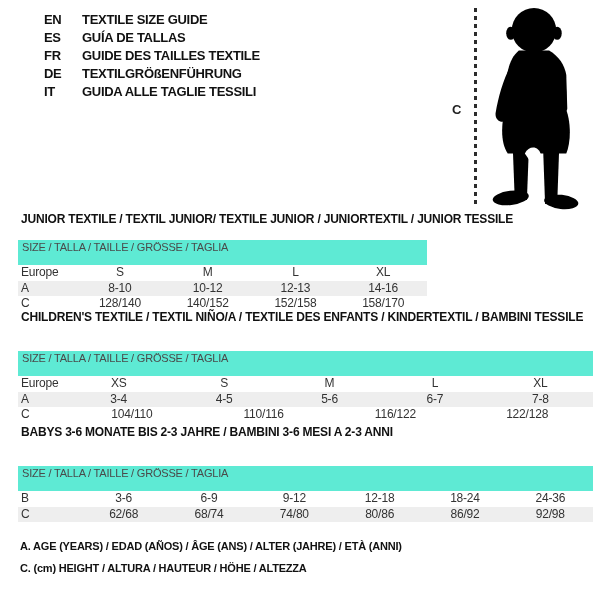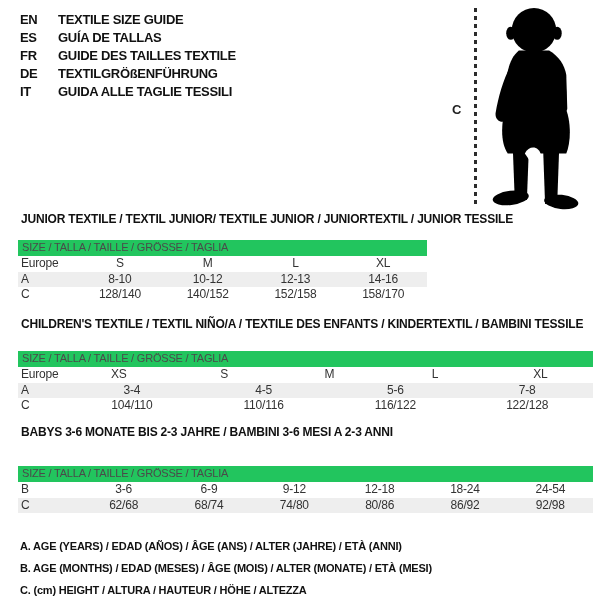--- a/index.html
+++ b/index.html
@@ -4,40 +4,40 @@
 <style>
   html,body{margin:0;padding:0;}
   body{
     width:600px;height:600px;position:relative;background:#ffffff;
     font-family:"Liberation Sans","DejaVu Sans",sans-serif;
     color:#333;overflow:hidden;
   }
   
   .lang-block{position:absolute;top:10px;left:20px;}
   .lang-row{display:flex;height:18px;align-items:center;}
-  .lang-code{width:38px;font-weight:bold;font-size:13px;color:#111;letter-spacing:-0.3px;}
+  .lang-code{width:38px;font-weight:bold;font-size:13px;color:#111;letter-spacing:-0.3px;margin-left:24px;}
   .lang-title{font-weight:bold;font-size:13px;color:#111;letter-spacing:-0.3px;white-space:nowrap;text-align:right;}
   
   .figure{position:absolute;top:0;left:440px;width:160px;height:220px;}
   .dash-line{
     position:absolute;left:34px;top:8px;width:3px;height:198px;
     background:repeating-linear-gradient(to bottom,#2b2b2b 0 4px,transparent 4px 8px);
   }
   .height-label{position:absolute;left:12px;top:102px;font-size:13px;font-weight:bold;color:#222;}
   .baby{position:absolute;left:42px;top:6px;}
   
   .section-heading{
     position:absolute;left:21px;font-size:12px;font-weight:bold;color:#111;
     letter-spacing:-0.2px;white-space:nowrap;line-height:15px;
   }
-  .h1{top:212px;} .h2{top:317px;} .h3{top:425px;}
+  .h1{top:212px;} .h2{top:310px;} .h3{top:425px;}
   .size-table{position:absolute;left:18px;}
   .t1{top:240px;width:409px;} .t2{top:351px;width:575px;} .t3{top:466px;width:575px;}
   .thead{
-    height:16px;line-height:15px;background:#22c55e;color:#4a4a4a;
+    height:25px;line-height:15px;background:#5eead4;color:#4a4a4a;
     font-size:11px;padding-left:4px;letter-spacing:-0.2px;white-space:nowrap;
   }
   .trow{display:flex;height:15.5px;align-items:flex-start;font-size:12px;color:#333;letter-spacing:-0.2px;}
   .trow.alt{background:#eeeeee;}
   .trow .c0{padding-left:3px;text-align:left;}
   .t1 .c0{width:55px;} .t2 .c0{width:45px;} .t3 .c0{width:60px;}
   .trow .c{flex:1;text-align:center;}
   
   .notes{position:absolute;left:20px;top:535px;}
   .note-line{height:22px;line-height:22px;font-size:11px;font-weight:bold;color:#111;letter-spacing:-0.2px;white-space:nowrap;}
@@ -124,20 +124,21 @@
     <span class="c">S</span>
     <span class="c">M</span>
     <span class="c">L</span>
     <span class="c">XL</span>
   </div>
   <div class="trow alt">
     <span class="c0">A</span>
     <span class="c">3-4</span>
     <span class="c">4-5</span>
     <span class="c">5-6</span>
+    <span class="c">6-7</span>
     <span class="c">7-8</span>
   </div>
   <div class="trow">
     <span class="c0">C</span>
     <span class="c">104/110</span>
     <span class="c">110/116</span>
     <span class="c">116/122</span>
     <span class="c">122/128</span>
   </div>
 </div>
@@ -147,30 +148,29 @@
 </div>
 <div class="size-table t3">
   <div class="thead">SIZE / TALLA / TAILLE / GRÖSSE / TAGLIA</div>
   <div class="trow">
     <span class="c0">B</span>
     <span class="c">3-6</span>
     <span class="c">6-9</span>
     <span class="c">9-12</span>
     <span class="c">12-18</span>
     <span class="c">18-24</span>
-    <span class="c">24-54</span>
+    <span class="c">24-36</span>
   </div>
   <div class="trow alt">
     <span class="c0">C</span>
     <span class="c">62/68</span>
     <span class="c">68/74</span>
     <span class="c">74/80</span>
     <span class="c">80/86</span>
     <span class="c">86/92</span>
     <span class="c">92/98</span>
   </div>
 </div>
 
 <div class="notes">
   <div class="note-line">A. AGE (YEARS) / EDAD (AÑOS) / ÂGE (ANS) / ALTER (JAHRE) / ETÀ (ANNI)</div>
-  <div class="note-line">B. AGE (MONTHS) / EDAD (MESES) / ÂGE (MOIS) / ALTER (MONATE) / ETÀ (MESI)</div>
   <div class="note-line">C. (cm) HEIGHT / ALTURA / HAUTEUR / HÖHE / ALTEZZA</div>
 </div>
 
 </body></html>

